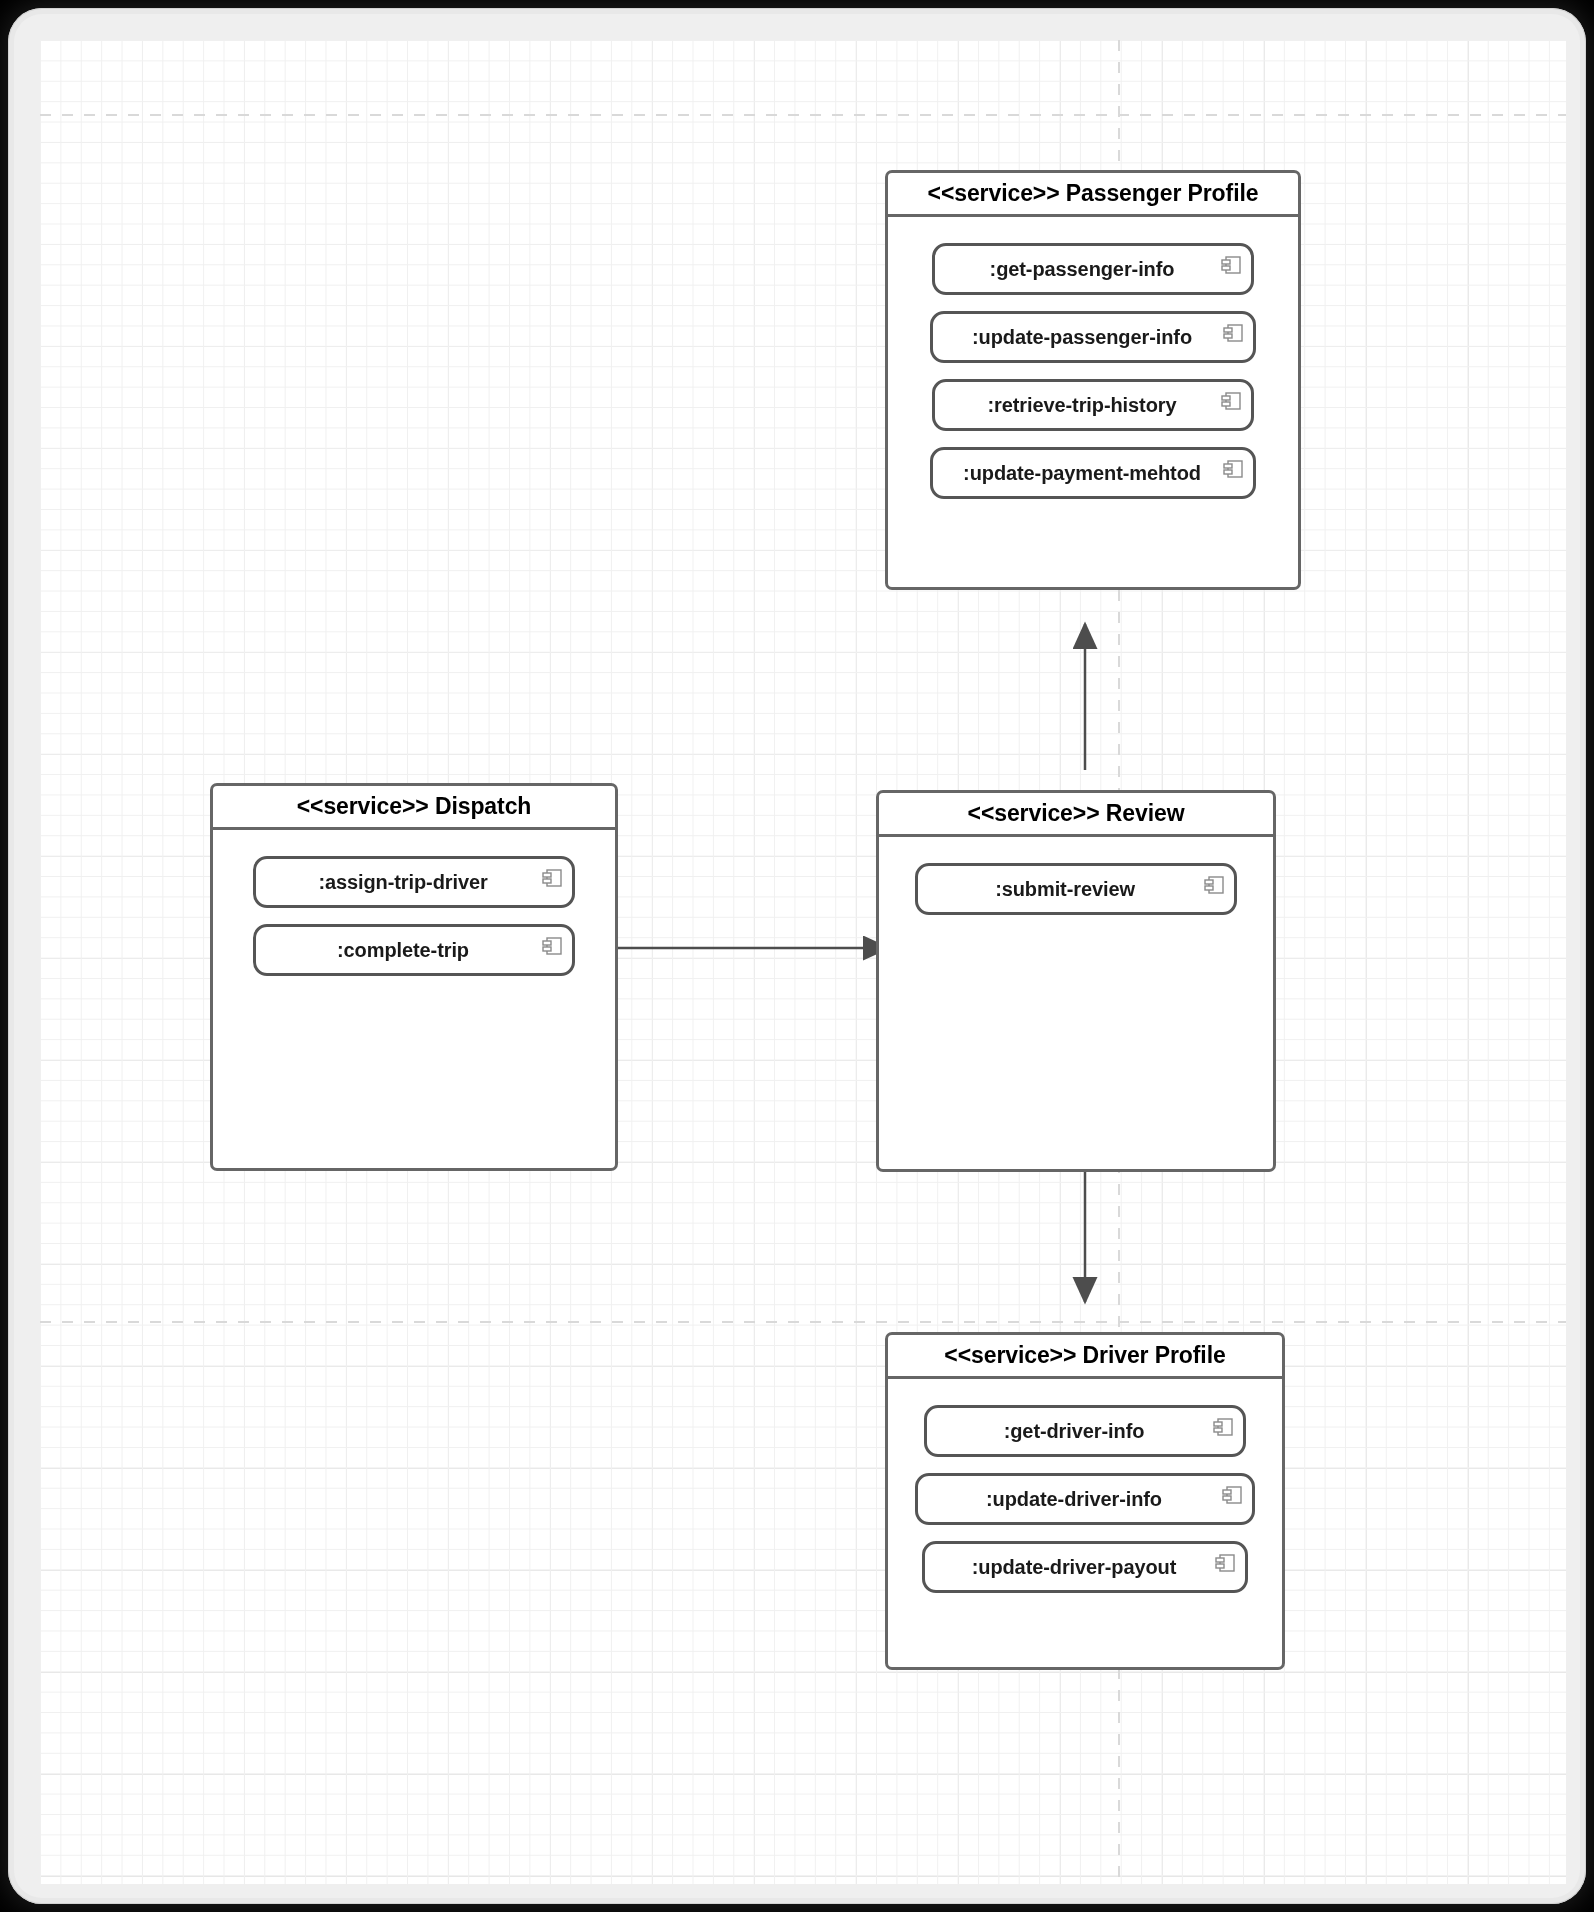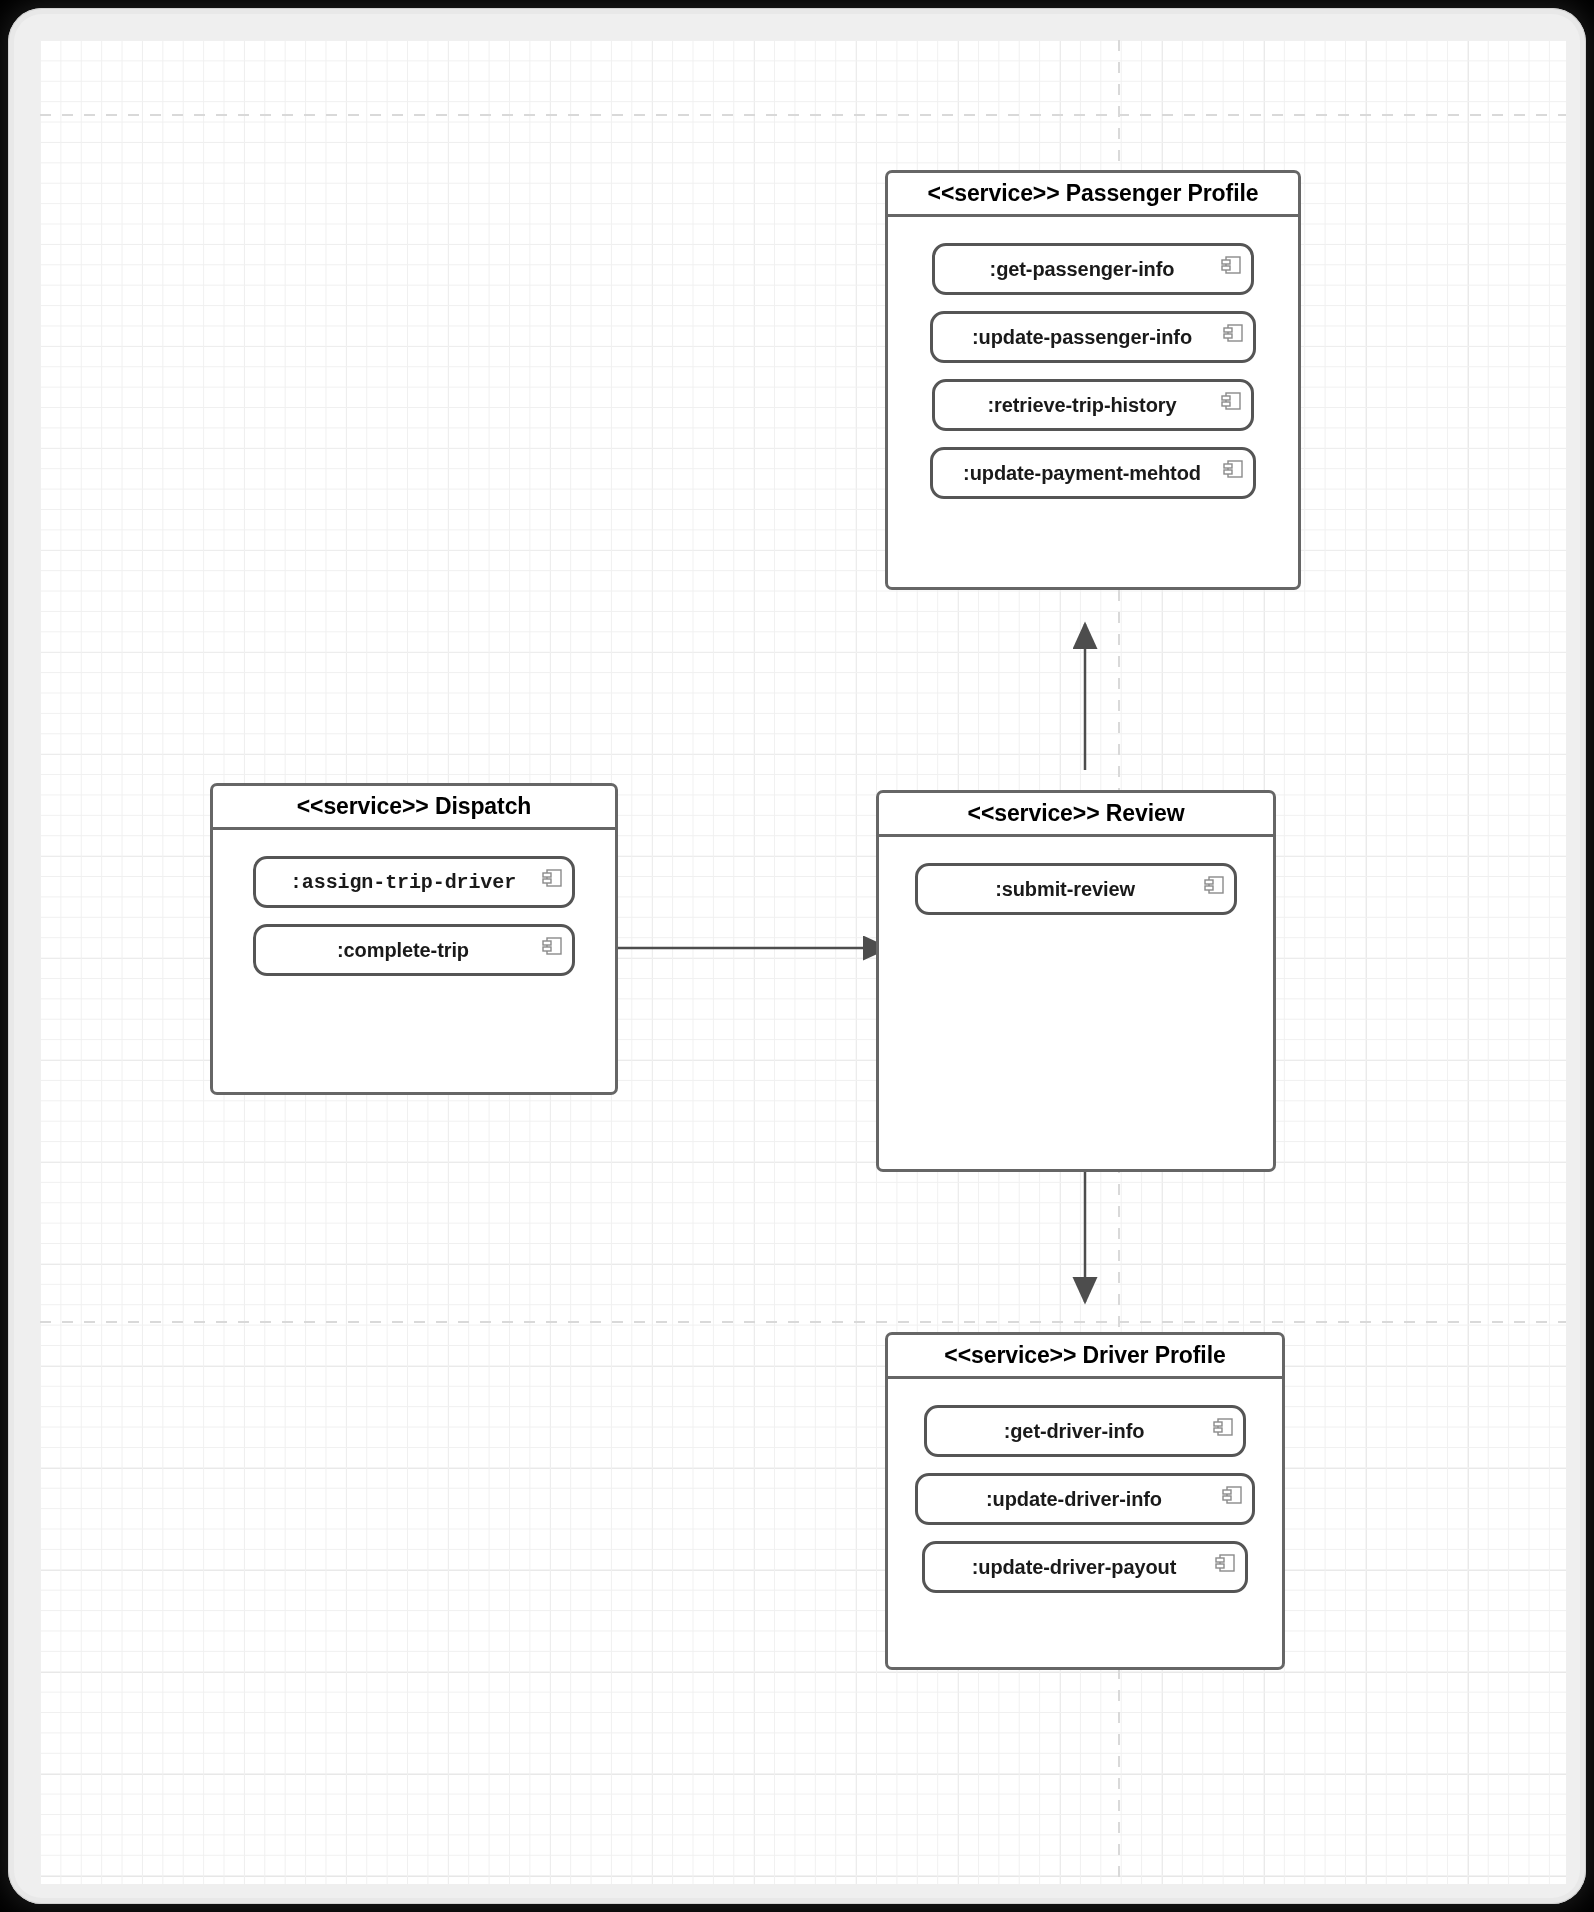--- a/index.html
+++ b/index.html
@@ -217,25 +217,25 @@
               <svg class="component-icon" viewBox="0 0 22 22" xmlns="http://www.w3.org/2000/svg">
                 <rect x="6" y="3" width="14" height="16" fill="#ffffff" stroke="#8a8a8a" stroke-width="1.4"></rect>
                 <rect x="2" y="6" width="8" height="4" fill="#ffffff" stroke="#8a8a8a" stroke-width="1.4"></rect>
                 <rect x="2" y="12" width="8" height="4" fill="#ffffff" stroke="#8a8a8a" stroke-width="1.4"></rect>
               </svg>
             </div>
 
           </div>
         </div>
 
-        <div class="service" style="left:170px; top:743px; width:408px; height:312px;">
+        <div class="service" style="left:170px; top:743px; width:408px; height:388px;">
           <div class="service-header">&lt;&lt;service&gt;&gt; Dispatch</div>
           <div class="service-body">
 
-            <div class="iface" style="width:322px;font-family:Liberation Mono, monospace;">
+            <div class="iface" style="width:322px;">
               <span class="iface-label">:assign-trip-driver</span>
               <svg class="component-icon" viewBox="0 0 22 22" xmlns="http://www.w3.org/2000/svg">
                 <rect x="6" y="3" width="14" height="16" fill="#ffffff" stroke="#8a8a8a" stroke-width="1.4"></rect>
                 <rect x="2" y="6" width="8" height="4" fill="#ffffff" stroke="#8a8a8a" stroke-width="1.4"></rect>
                 <rect x="2" y="12" width="8" height="4" fill="#ffffff" stroke="#8a8a8a" stroke-width="1.4"></rect>
               </svg>
             </div>
 
             <div class="iface" style="width:322px;">
               <span class="iface-label">:complete-trip</span>

